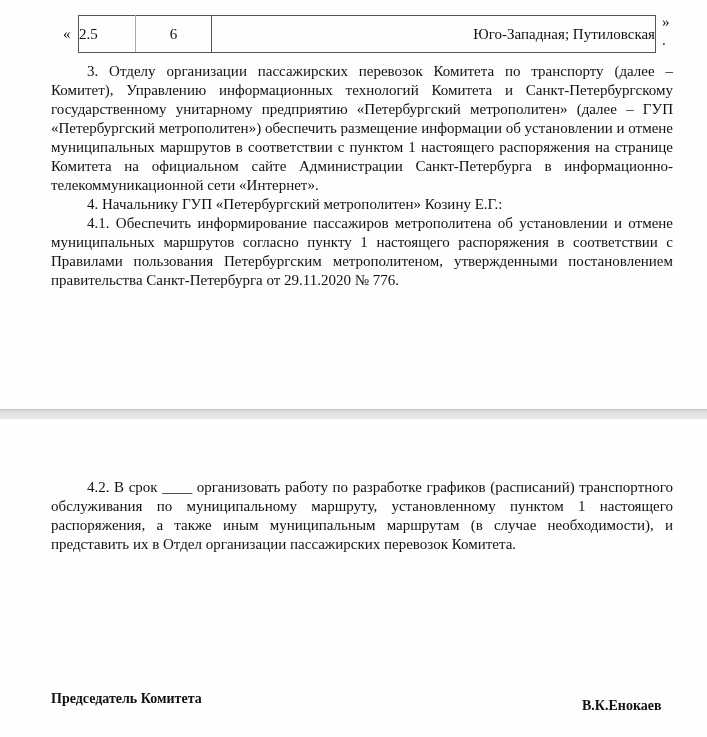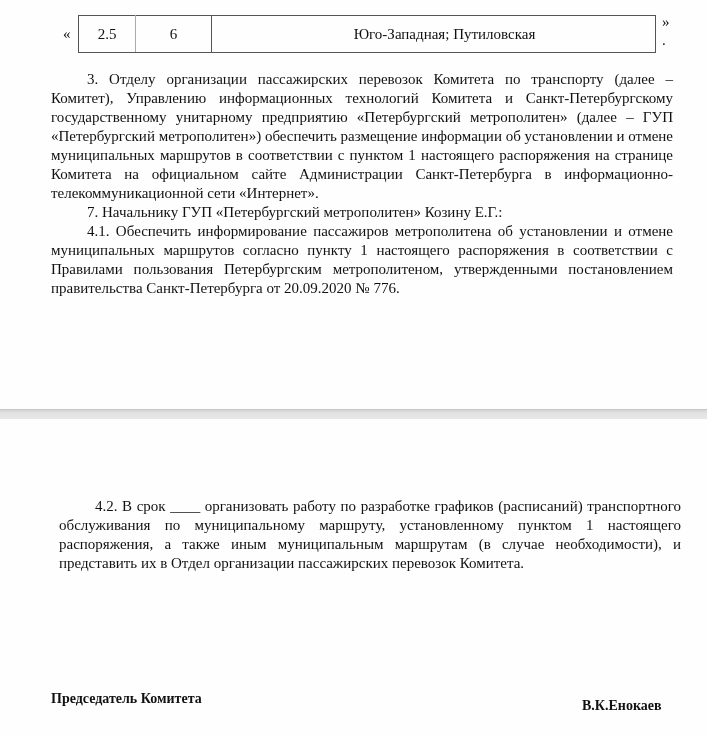--- a/index.html
+++ b/index.html
@@ -19,32 +19,32 @@
 
   
   .quote-open { position: absolute; left: 63px; top: 26px; font-size: 15px; }
   .quote-close { position: absolute; left: 662px; top: 14px; font-size: 15px; }
   .quote-dot { position: absolute; left: 662px; top: 32px; font-size: 15px; }
   table.route-table {
     position: absolute; left: 78px; top: 15px; width: 578px; height: 38px;
     border-collapse: collapse; font-size: 15px;
   }
   table.route-table td { border: 1px solid #555; padding: 0; vertical-align: middle; }
-  table.route-table td.c1 { width: 56px; text-align: center; border-right-color: #aaa; }
+  table.route-table td.c1 { width: 56px; border-right-color: #aaa; }
   table.route-table td.c2 { width: 75px; text-align: center; }
-  table.route-table td.c3 { padding-left: 22px; text-align: center; }
+  table.route-table td.c3 { padding-left: 22px; text-align: right; }
 
   .text-block {
     position: absolute; left: 51px; width: 622px;
     font-size: 15px; line-height: 19px; text-align: justify;
   }
   .text-block p { margin: 0; text-indent: 36px; }
 
-  .b1 { top: 70px; }
-  .b2 { top: 497px; margin-left: 8px; }
+  .b1 { top: 62px; }
+  .b2 { top: 478px; }
 
   .sign-left {
     position: absolute; left: 51px; top: 691px; font-size: 14px; font-weight: bold;
   }
   .sign-right {
     position: absolute; left: 582px; top: 698px; font-size: 14px; font-weight: bold;
   }
 </style>
 </head>
 <body>
@@ -58,22 +58,22 @@
       <td class="c2">6</td>
       <td class="c3">Юго-Западная; Путиловская</td>
     </tr>
   </tbody>
     </table>
   <span class="quote-close">»</span>
   <span class="quote-dot">.</span>
 
   <div class="text-block b1">
     <p>3. Отделу организации пассажирских перевозок Комитета по транспорту (далее – Комитет), Управлению информационных технологий Комитета и Санкт-Петербургскому государственному унитарному предприятию «Петербургский метрополитен» (далее – ГУП «Петербургский метрополитен») обеспечить размещение информации об установлении и отмене муниципальных маршрутов в соответствии с пунктом 1 настоящего распоряжения на странице Комитета на официальном сайте Администрации Санкт-Петербурга в информационно-телекоммуникационной сети «Интернет».</p>
-    <p>7. Начальнику ГУП «Петербургский метрополитен» Козину Е.Г.:</p>
-    <p>4.1. Обеспечить информирование пассажиров метрополитена об установлении и отмене муниципальных маршрутов согласно пункту 1 настоящего распоряжения в соответствии с Правилами пользования Петербургским метрополитеном, утвержденными постановлением правительства Санкт-Петербурга от 20.09.2020 № 776.</p>
+    <p>4. Начальнику ГУП «Петербургский метрополитен» Козину Е.Г.:</p>
+    <p>4.1. Обеспечить информирование пассажиров метрополитена об установлении и отмене муниципальных маршрутов согласно пункту 1 настоящего распоряжения в соответствии с Правилами пользования Петербургским метрополитеном, утвержденными постановлением правительства Санкт-Петербурга от 29.11.2020 № 776.</p>
   </div>
 </div>
 
 <div class="page-gap"></div>
 
 <div class="page page2"></div>
 
 <div class="text-block b2">
   <p>4.2. В срок ____ организовать работу по разработке графиков (расписаний) транспортного обслуживания по муниципальному маршруту, установленному пунктом 1 настоящего распоряжения, а также иным муниципальным маршрутам (в случае необходимости), и представить их в Отдел организации пассажирских перевозок Комитета.</p>
 </div>

